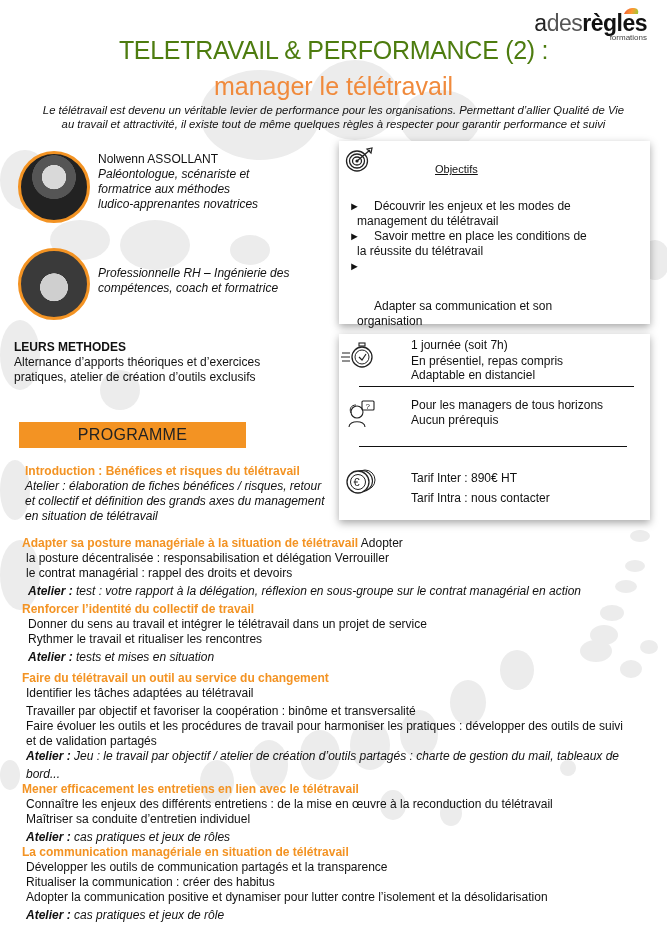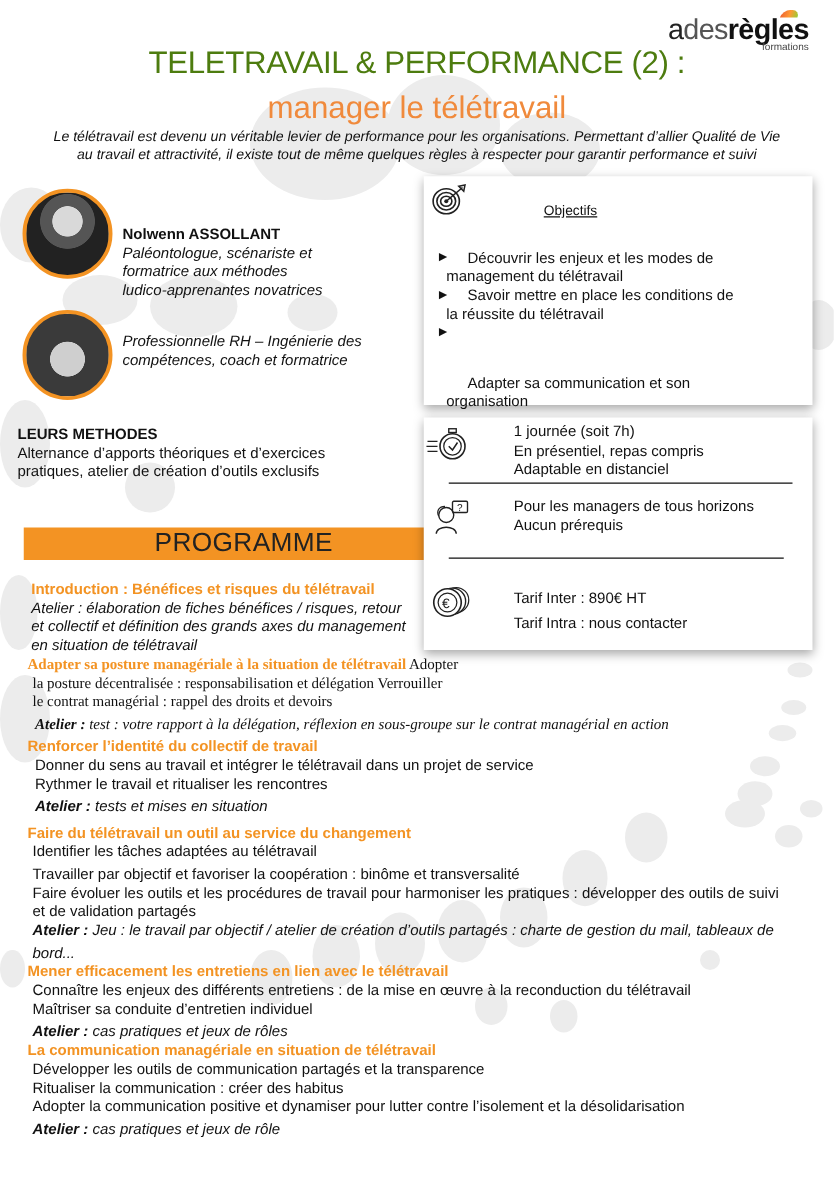--- a/index.html
+++ b/index.html
@@ -22,27 +22,27 @@
       background: linear-gradient(90deg,#e63 0%,#f93 50%,#9c3 100%); border-radius: 6px 6px 0 0; transform: skewX(-20deg); }
 
     .title1 { left: 0; width: 667px; top: 36px; text-align: center; color: #4d7c0f; font-size: 25px; letter-spacing: -0.3px; }
     .title2 { left: 0; width: 667px; top: 72px; text-align: center; color: #f08a3c; font-size: 25px; }
     .intro { left: 0; width: 667px; top: 103px; text-align: center; font-style: italic; font-size: 11.3px; line-height: 14px; color: #111; }
 
     .avatar { width: 66px; height: 66px; border-radius: 50%; border: 3px solid #f39323; overflow: hidden;
       background: radial-gradient(circle at 50% 35%, #d9d9d9 0 22%, #555 23% 40%, #222 41% 100%); }
     .avatar.a2 { background: radial-gradient(circle at 50% 55%, #cfcfcf 0 28%, #3a3a3a 29% 100%); }
     .trainer-text { font-size: 12px; line-height: 15px; }
-    .trainer-text .name { font-weight: bold; margin-top: 28px; }
+    .trainer-text .name { font-weight: normal; }
     .trainer-text .desc { font-style: italic; }
 
     .methods { left: 14px; top: 340px; font-size: 12px; line-height: 15px; }
     .methods .h { font-weight: bold; }
 
-    .prog-bar { left: 19px; top: 422px; width: 306px; height: 26px; background: #f39323; text-align: center; font-size: 21px; line-height: 26px; color: #222; letter-spacing: 0.3px; padding-left: 23px; }
+    .prog-bar { left: 19px; top: 422px; width: 227px; height: 26px; background: #f39323; text-align: center; font-size: 16px; line-height: 26px; color: #222; letter-spacing: 0.3px; }
 
     .card { background: #fff; box-shadow: 0 3px 8px rgba(0,0,0,0.35); }
     .obj-card { left: 339px; top: 141px; width: 311px; height: 183px; }
     .info-card { left: 339px; top: 334px; width: 311px; height: 186px; }
 
     .obj-title { position: absolute; left: 96px; top: 22px; font-size: 11px; text-decoration: underline; }
     .obj-list { position: absolute; left: 10px; top: 58px; font-size: 12px; line-height: 15px; }
     .obj-item { display: flex; }
     .obj-item .tri { width: 25px; flex: none; font-size: 11px; }
     .obj-item .txt { margin-left: -17px; text-indent: 17px; width: 240px; }
@@ -206,21 +206,21 @@
 
 <div class="layer prog">
 
   <div>
     <div class="sec-h" style="margin-left:3px;">Introduction : Bénéfices et risques du télétravail</div>
     <div class="it" style="margin-left:3px;">Atelier : élaboration de fiches bénéfices / risques, retour</div>
     <div class="it" style="margin-left:3px;">et collectif et définition des grands axes du management</div>
     <div class="it" style="margin-left:3px;">en situation de télétravail</div>
   </div>
 
-  <div style="margin-top:0;font-family:Liberation Serif, serif;">
+  <div style="margin-top:12px;">
     <div><span class="sec-h">Adapter sa posture managériale à la situation de télétravail</span><span> Adopter</span></div>
     <div class="ind">la posture décentralisée : responsabilisation et délégation Verrouiller</div>
     <div class="ind">le contrat managérial : rappel des droits et devoirs</div>
     <div class="sp" style="padding-left:6px;"><span class="lbl">Atelier : </span><span class="it">test : votre rapport à la délégation, réflexion en sous-groupe sur le contrat managérial en action</span></div>
   </div>
 
   <div class="sp">
     <div class="sec-h">Renforcer l’identité du collectif de travail</div>
     <div style="padding-left:6px;">Donner du sens au travail et intégrer le télétravail dans un projet de service</div>
     <div style="padding-left:6px;">Rythmer le travail et ritualiser les rencontres</div>

